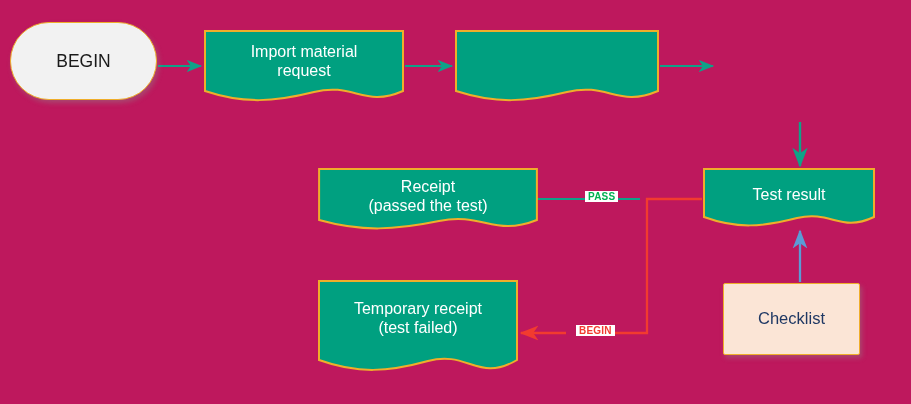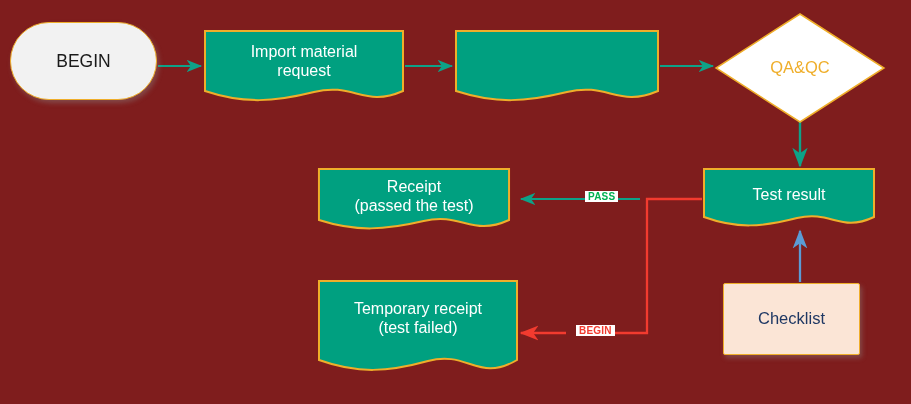--- a/index.html
+++ b/index.html
@@ -5,21 +5,21 @@
 <style>
   html, body {
     margin: 0;
     padding: 0;
     background: #ffffff;
   }
   #canvas {
     position: relative;
     width: 911px;
     height: 404px;
-    background: #7f1d1d;
+    background: #be185d;
     font-family: "Liberation Sans", sans-serif;
     overflow: hidden;
   }
   .node {
     position: absolute;
     box-sizing: border-box;
     display: flex;
     align-items: center;
     justify-content: center;
     text-align: center;
@@ -159,35 +159,29 @@
     <span class="node-label">Import material
 request</span>
   </div>
 
   <div class="node doc" style="left:455px; top:30px; width:204px; height:77px;">
     <svg viewBox="0 0 204 77" preserveAspectRatio="none">
       <path d="M1,1 L203,1 L203,61 C163,78 153,52 112,62 C71,72 41,74 1,61 Z" fill="#00A080" stroke="#EFAE2A" stroke-width="2" vector-effect="non-scaling-stroke"></path>
     </svg>
   </div>
 
-  <div class="node decision" style="left:715px; top:13px; width:170px; height:110px;">
-    <svg viewBox="0 0 170 110" preserveAspectRatio="none">
-      <path d="M85,1 L169,55 L85,109 L1,55 Z" fill="#FFFFFF" stroke="#EFAE2A" stroke-width="1.5" vector-effect="non-scaling-stroke"></path>
-    </svg>
-    <span class="node-label">QA&amp;QC</span>
-  </div>
 
   <div class="node doc" style="left:703px; top:168px; width:172px; height:64px;">
     <svg viewBox="0 0 172 64" preserveAspectRatio="none">
       <path d="M1,1 L171,1 L171,49 C137,65 129,42 94,50 C59,59 34,61 1,49 Z" fill="#00A080" stroke="#EFAE2A" stroke-width="2" vector-effect="non-scaling-stroke"></path>
     </svg>
     <span class="node-label" style="padding-bottom:10px;">Test result</span>
   </div>
 
-  <div class="node doc" style="left:318px; top:168px; width:192px; height:68px;">
+  <div class="node doc" style="left:318px; top:168px; width:220px; height:68px;">
     <svg viewBox="0 0 200 68" preserveAspectRatio="none">
       <path d="M1,1 L199,1 L199,52 C160,69 150,44 110,53 C70,62 40,64 1,52 Z" fill="#00A080" stroke="#EFAE2A" stroke-width="2" vector-effect="non-scaling-stroke"></path>
     </svg>
     <span class="node-label" style="padding-bottom:11px;">Receipt
 (passed the test)</span>
   </div>
 
   <div class="node doc" style="left:318px; top:280px; width:200px; height:104px;">
     <svg viewBox="0 0 200 104" preserveAspectRatio="none">
       <path d="M1,1 L199,1 L199,80 C160,103 150,70 110,81 C70,92 40,94 1,80 Z" fill="#00A080" stroke="#EFAE2A" stroke-width="2" vector-effect="non-scaling-stroke"></path>

